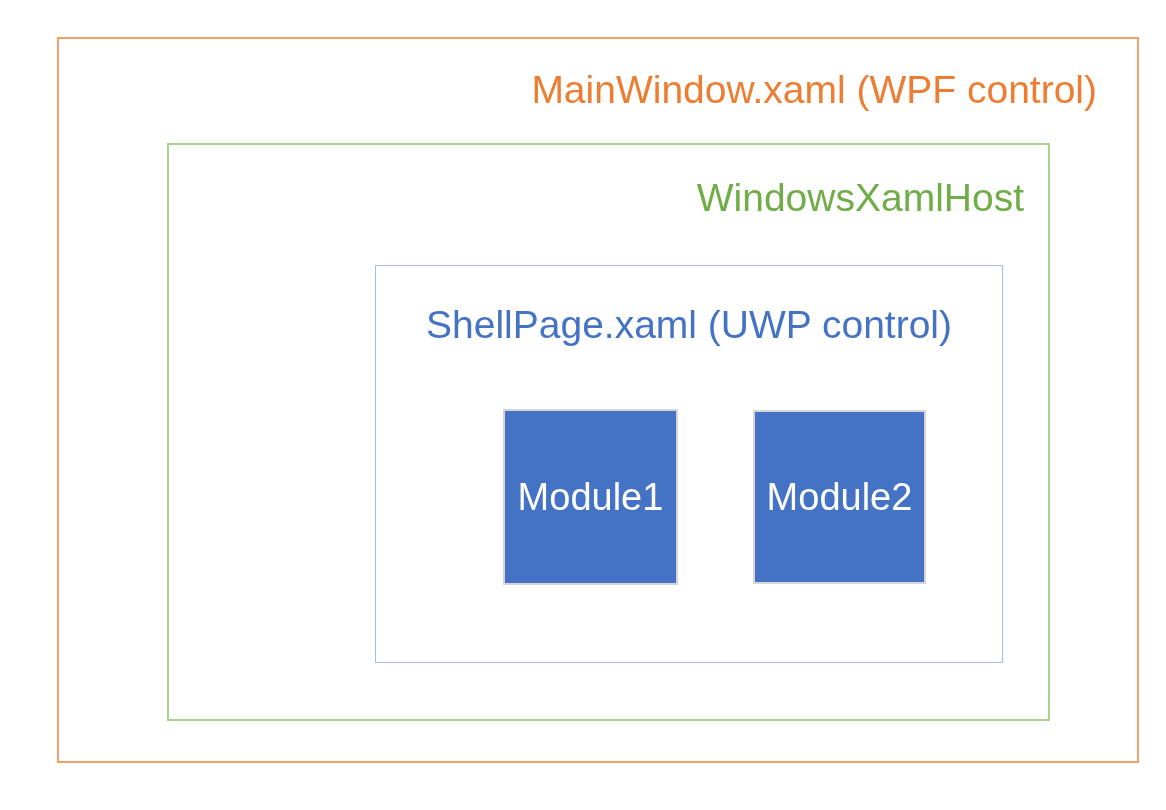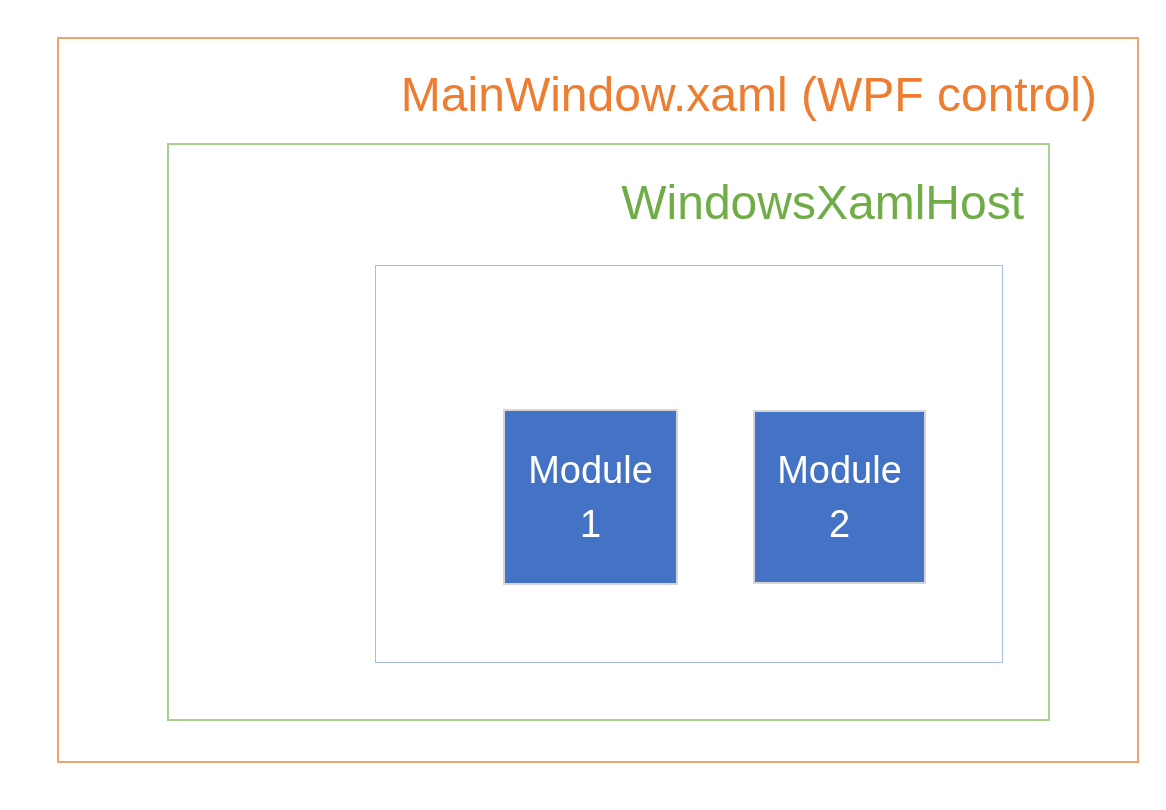--- a/index.html
+++ b/index.html
@@ -35,21 +35,21 @@
     left: 108px; top: 104px; width: 883px; height: 578px;
     border: 2px solid var(--green_border);
   }
   .box-shell {
     left: 206px; top: 120px; width: 628px; height: 398px;
     border: 1.5px solid var(--blue_border);
   }
   .lbl {
     position: absolute;
     white-space: nowrap;
-    font-size: 48px;
+    font-size: 39px;
     line-height: 1.1;
     letter-spacing: 0px;
   }
   .lbl-outer {
     top: 30px; right: 40px;
     color: var(--orange_text);
   }
   .lbl-host {
     top: 32px; right: 24px;
     color: var(--green_text);
@@ -60,21 +60,21 @@
     color: var(--blue_text);
   }
   .module {
     position: absolute;
     top: 143px;
     width: 175px; height: 176px;
     background: var(--module_fill);
     border: 2px solid var(--module_border);
     color: var(--module_text);
     display: flex;
-    flex-direction: column;
+    flex-direction: row;
     align-items: center;
     justify-content: center;
     font-size: 38px;
     line-height: 54px;
     text-align: center;
   }
   .module-1 { left: 127px; }
   .module-2 { left: 377px; width: 173px; height: 174px; top: 144px; }
 </style>
 </head>
@@ -82,20 +82,21 @@
 
 <div class="canvas">
 
   <div class="box box-outer">
     <div class="lbl lbl-outer">MainWindow.xaml (WPF control)</div>
 
     <div class="box box-host">
       <div class="lbl lbl-host">WindowsXamlHost</div>
 
       <div class="box box-shell">
+        <div class="lbl lbl-shell">ShellPage.xaml (UWP control)</div>
 
         <div class="module module-1">
           <span>Module</span>
           <span>1</span>
         </div>
 
         <div class="module module-2">
           <span>Module</span>
           <span>2</span>
         </div>

